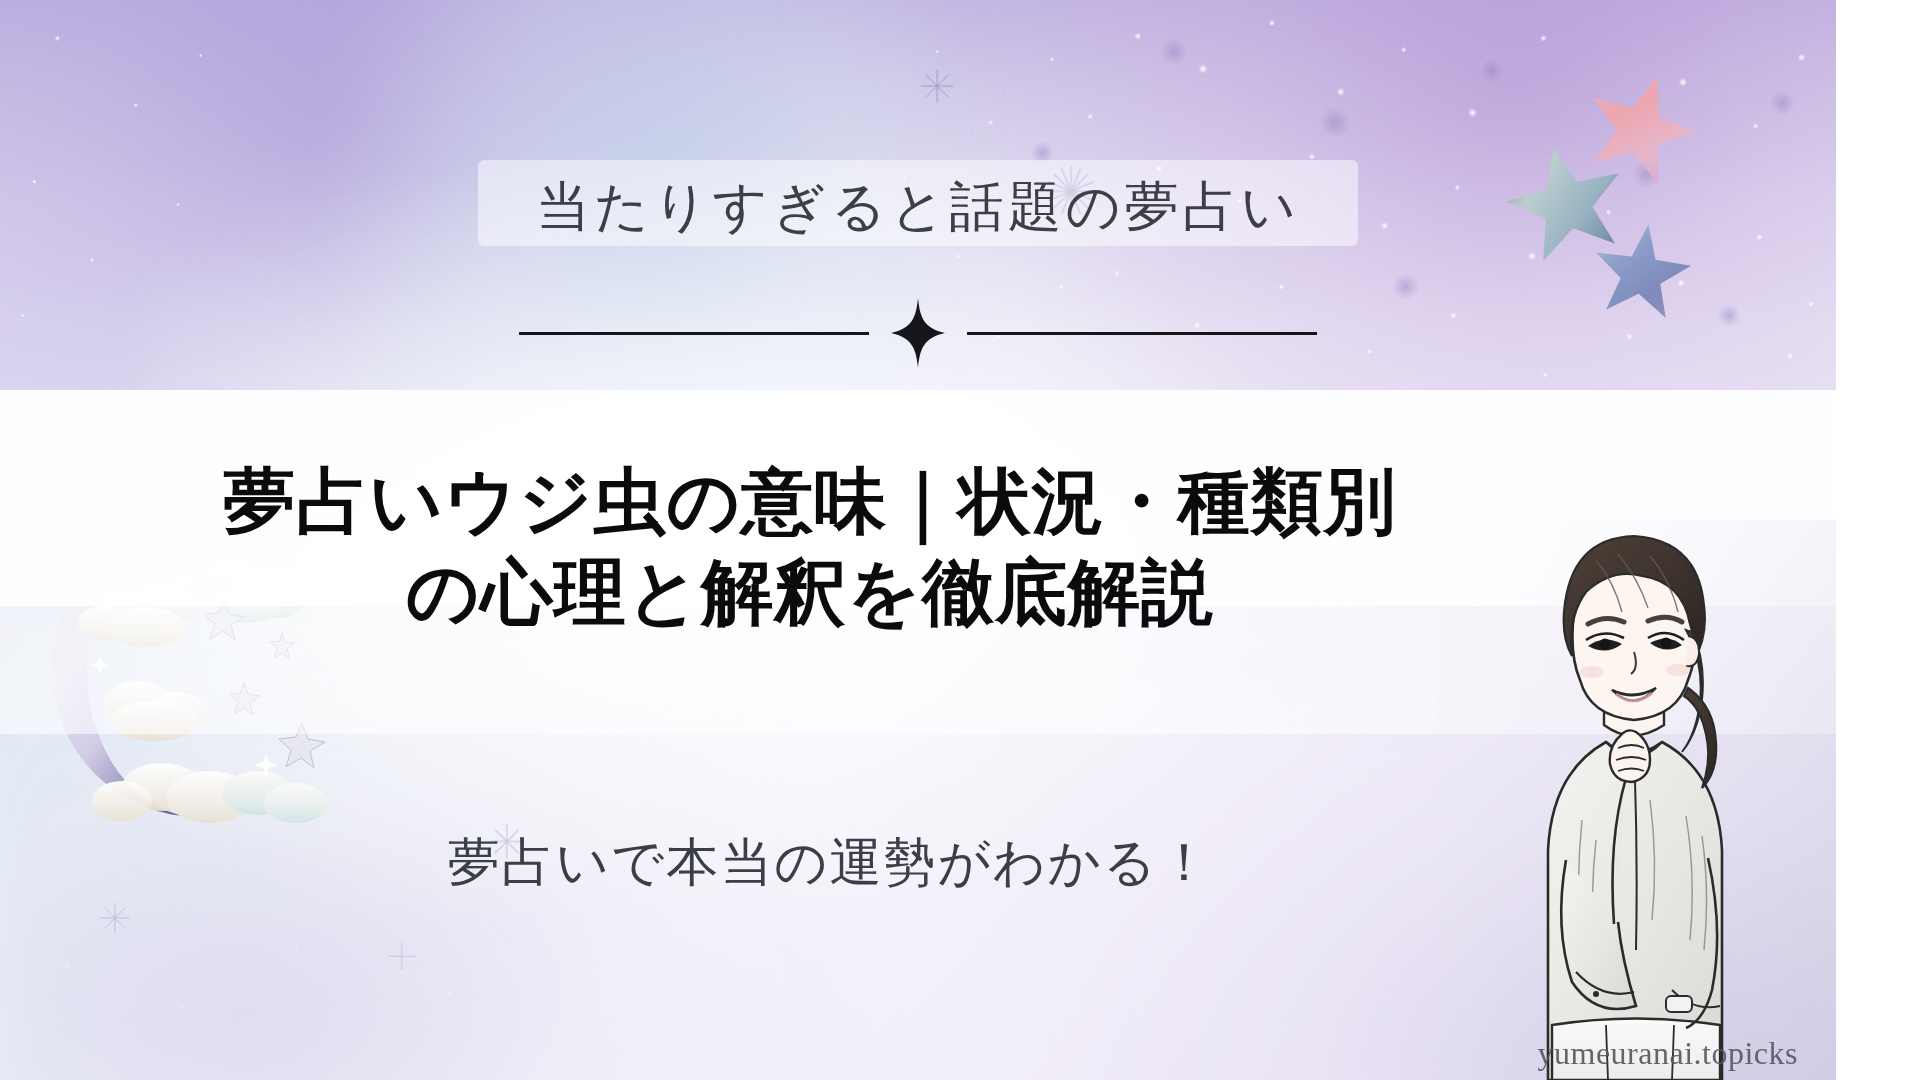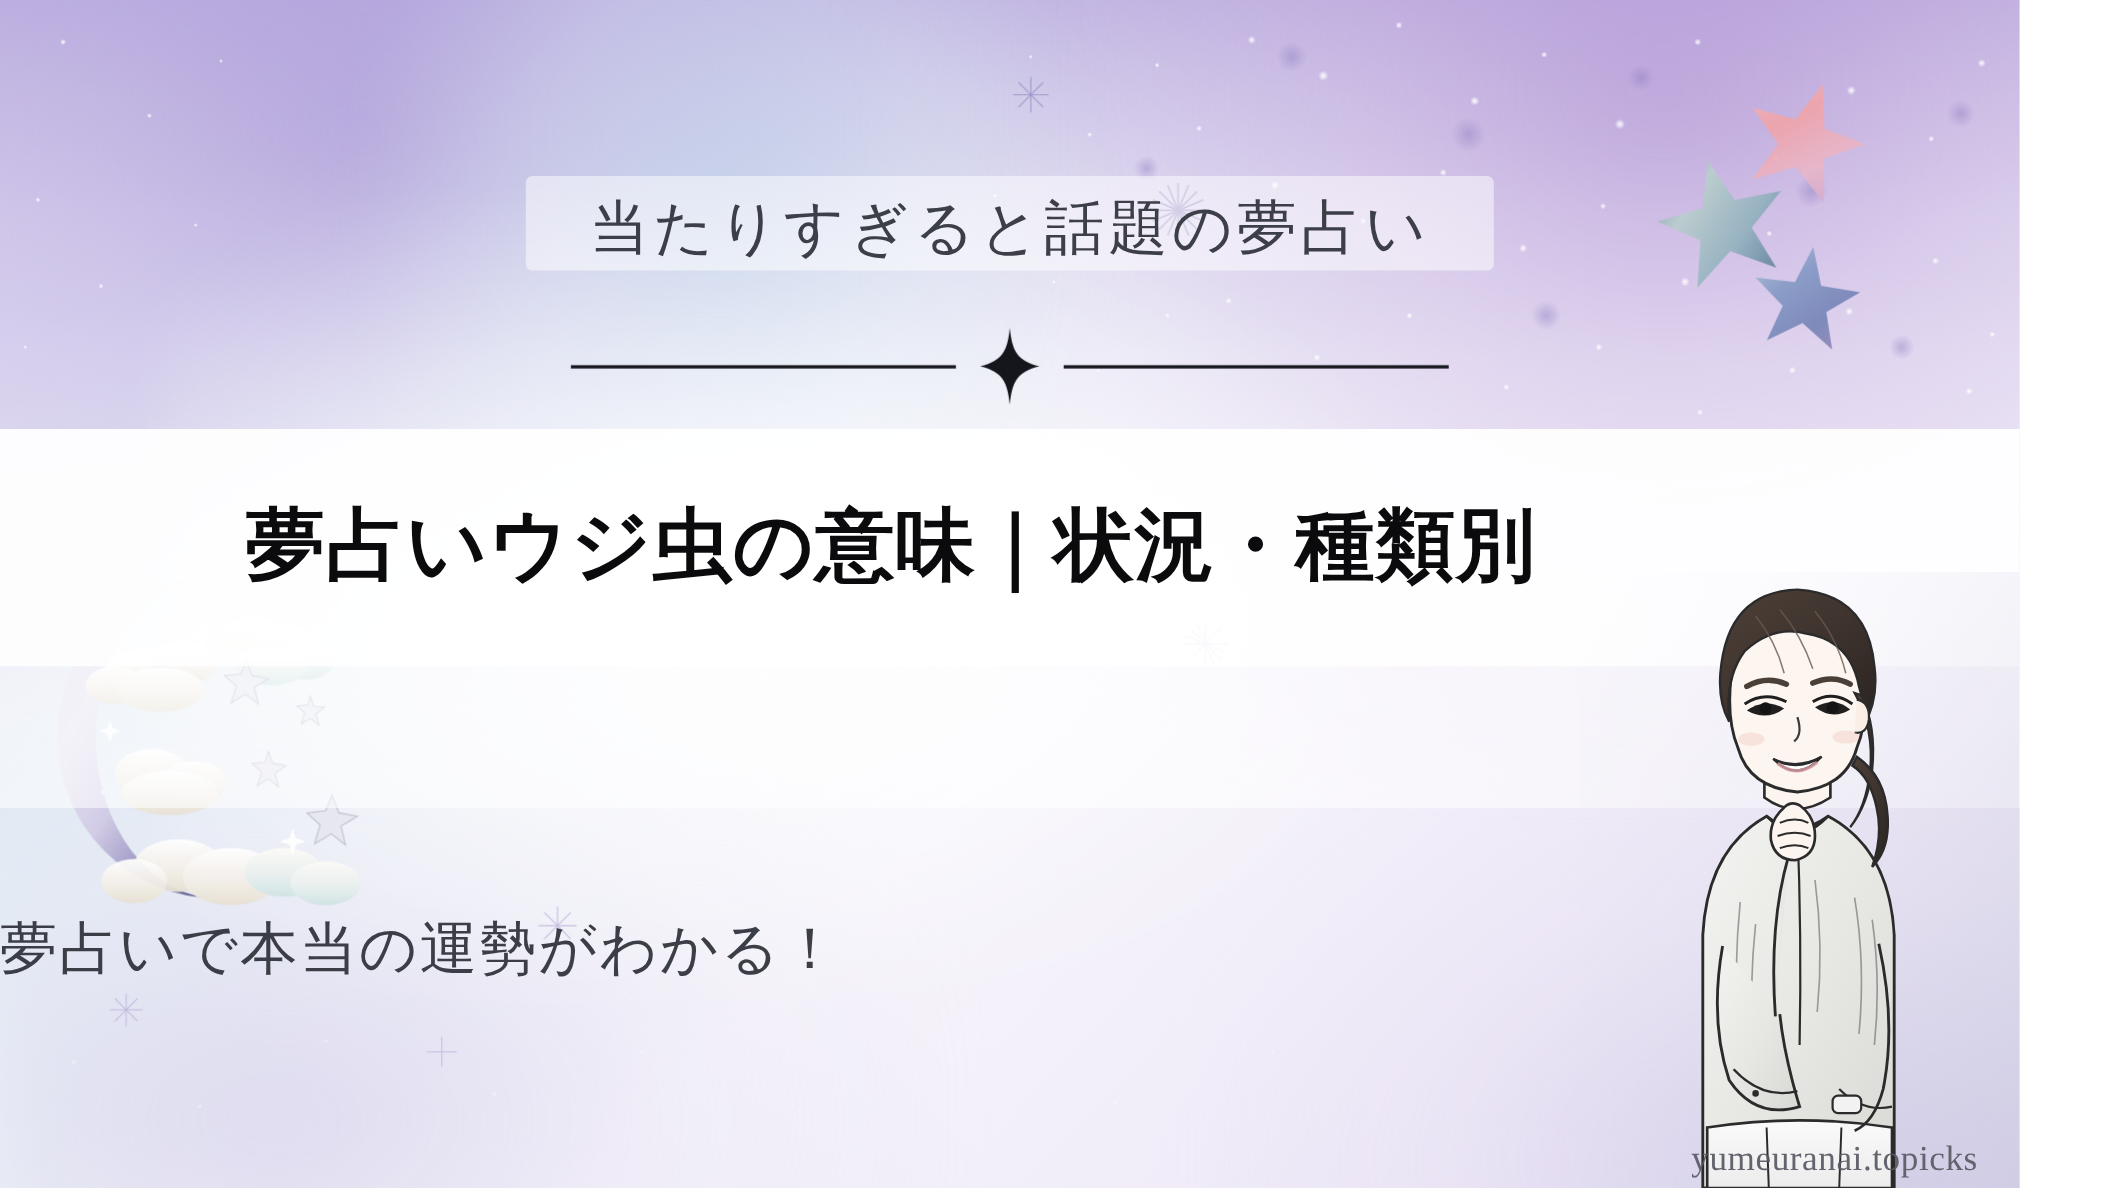--- a/index.html
+++ b/index.html
@@ -193,37 +193,37 @@
   
   .title-block {
     position: absolute;
     left: 0; top: 456px;
     width: 1920px;
     padding-right: 300px;
     box-sizing: border-box;
     text-align: center;
   }
   .title-line {
-    font-family: Liberation Mono, monospace;
+    font-family: Liberation Sans, sans-serif;
     font-weight: 700;
     font-size: 72px;
     line-height: 1.26;
     color: #0b0b0d;
     letter-spacing: 1px;
     white-space: nowrap;
   }
 
   
   .tagline-block {
     position: absolute;
     left: 0; top: 828px;
     width: 1920px;
     padding-right: 260px;
     box-sizing: border-box;
-    text-align: left;
+    text-align: center;
   }
   .tagline-text {
     font-family: "Liberation Serif", "DejaVu Serif", serif;
     font-size: 52px;
     letter-spacing: 2px;
     color: #3b3e46;
     white-space: nowrap;
   }
 
   
@@ -511,20 +511,21 @@
   <div class="divider">
     <div class="divider-line"></div>
     <svg class="divider-star" viewBox="0 0 54 70">
       <path d="M27,0 C29,20 33,30 54,35 C33,40 29,50 27,70 C25,50 21,40 0,35 C21,30 25,20 27,0 Z" fill="#15151c"></path>
     </svg>
     <div class="divider-line"></div>
   </div>
 
   <div class="title-block">
     <div class="title-line">夢占いウジ虫の意味｜状況・種類別</div>
+    <div class="title-line">の心理と解釈を徹底解説</div>
   </div>
 
   <div class="tagline-block">
     <div class="tagline-text">夢占いで本当の運勢がわかる！</div>
   </div>
 
   <div class="person-wrap">
     <svg viewBox="0 0 400 560" width="400" height="560">
       <defs>
         <linearGradient id="shirtG" x1="0" y1="0" x2="1" y2="1">

